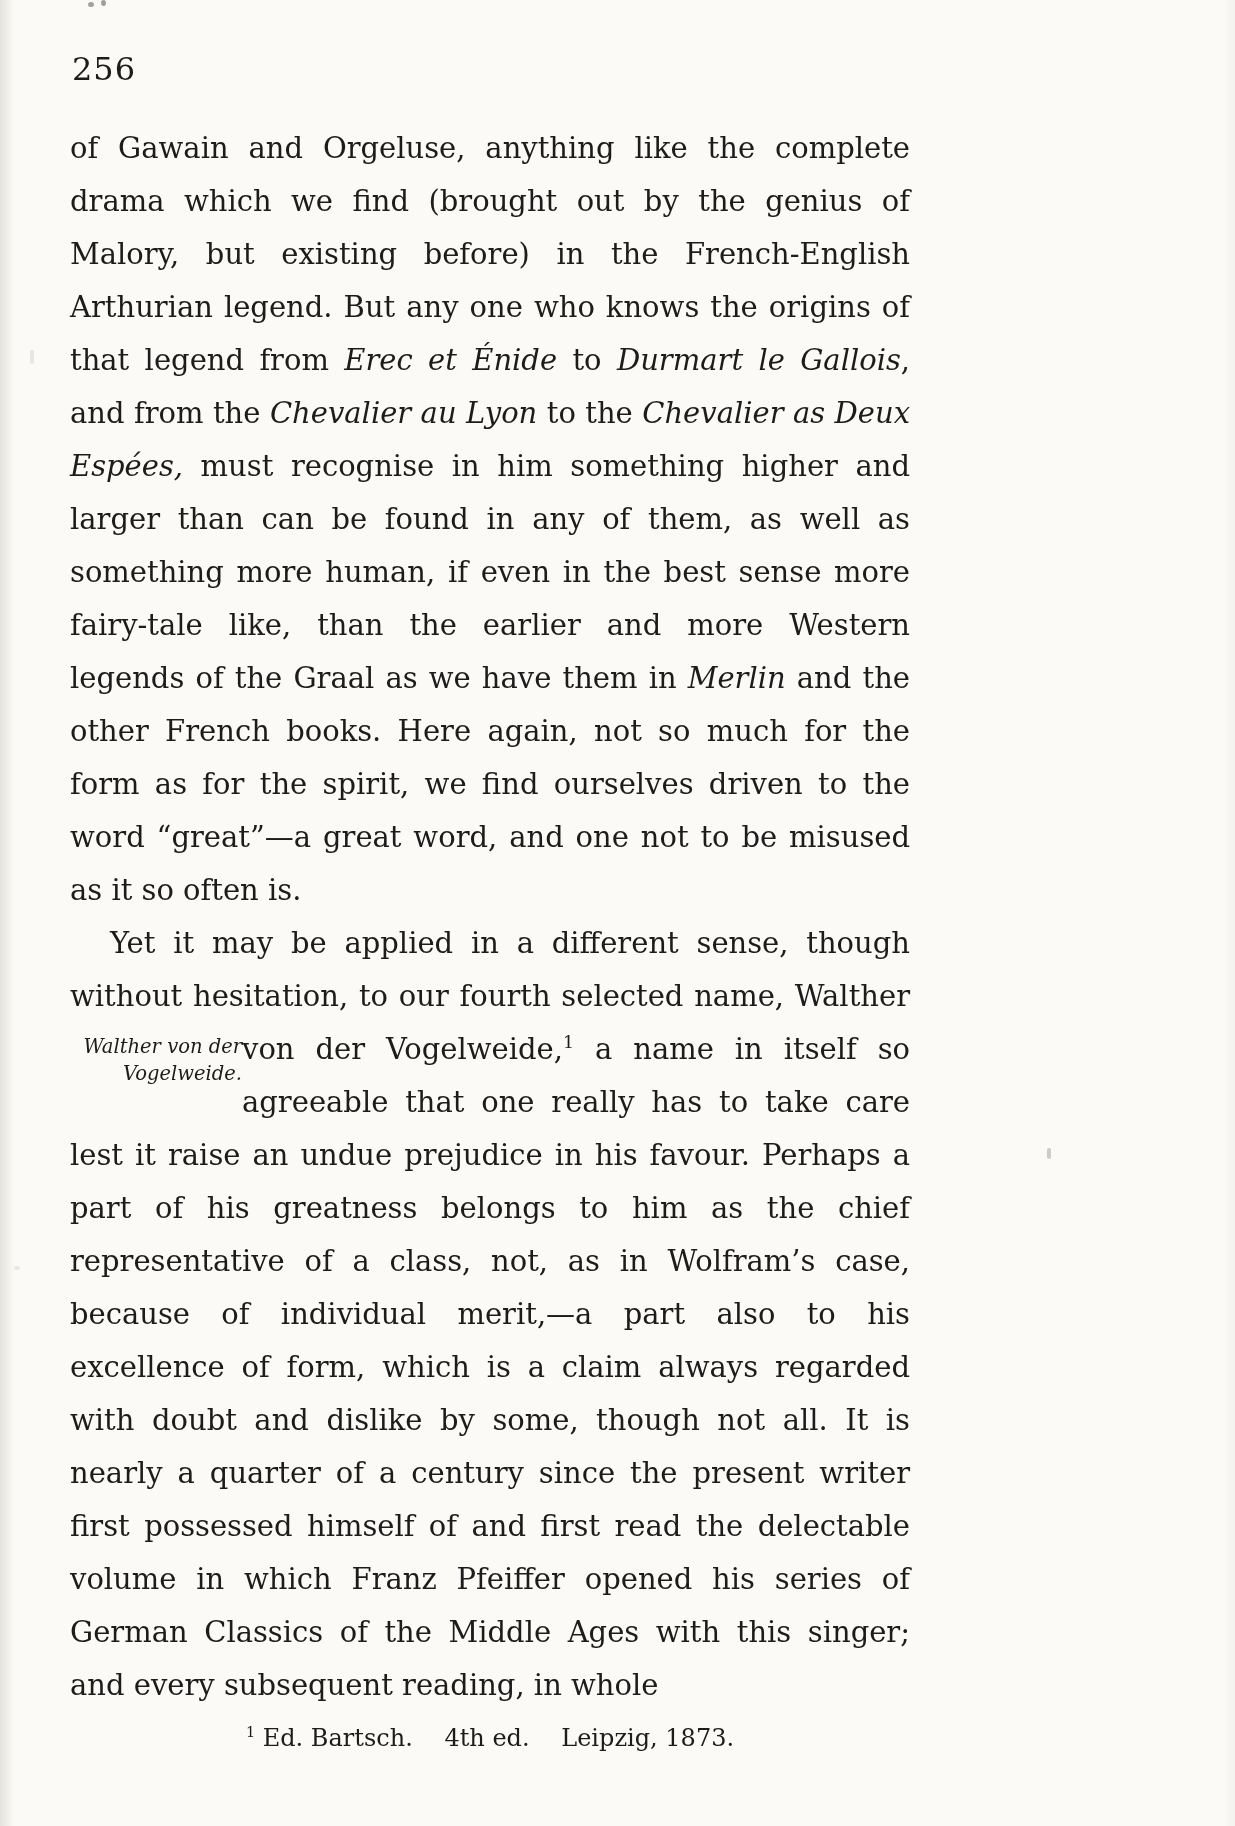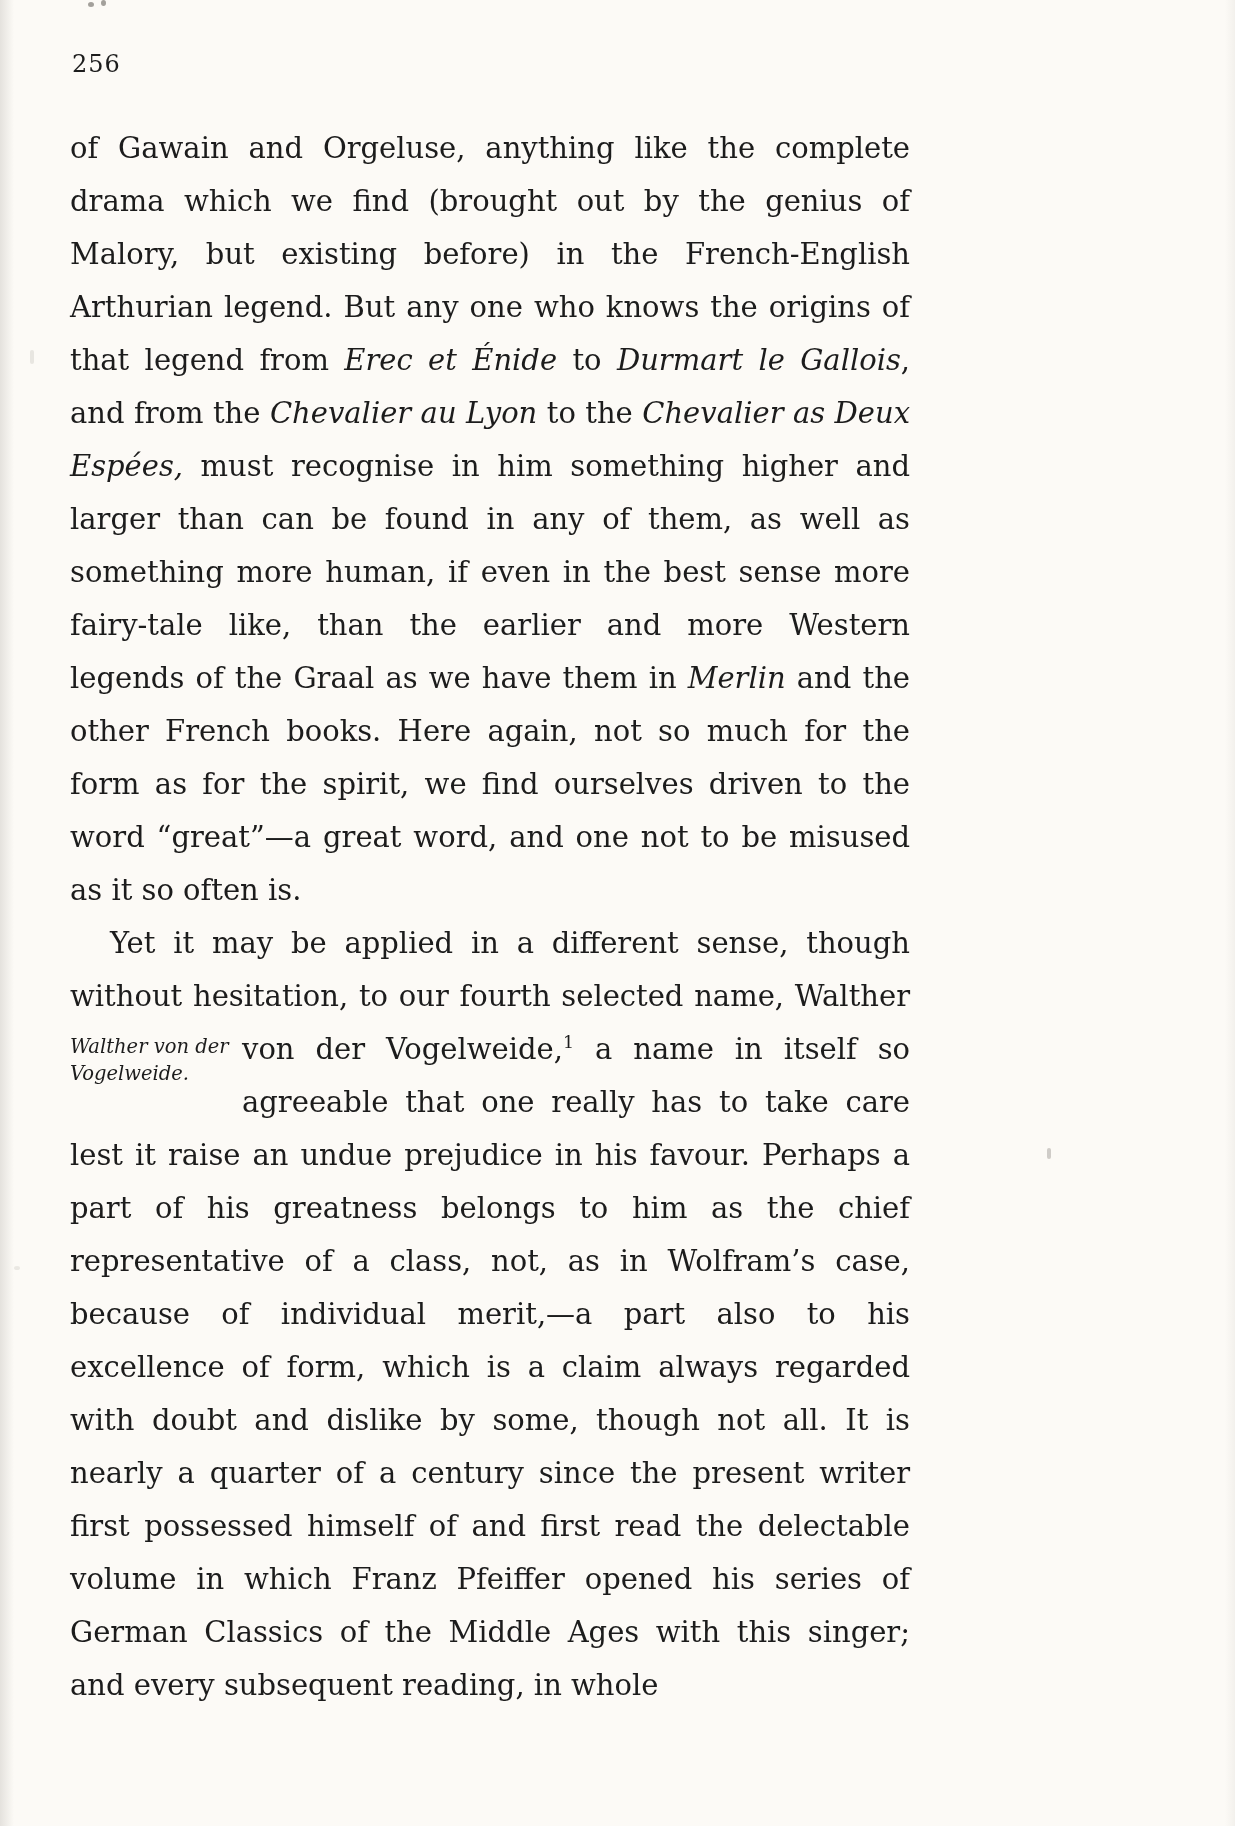--- a/index.html
+++ b/index.html
@@ -37,21 +37,21 @@
   .column {
     position: absolute;
     left: 70px;
     top: 48px;
     width: 840px;
   }
 
   .pagehead { position: relative; height: 40px; }
   .page-number {
     position: absolute; left: 2px; top: 2px;
-    font-size: 24px; letter-spacing: 1px;
+    font-size: 32px; letter-spacing: 1px;
   }
   .running-head {
     display: block; text-align: center;
     font-size: 26px; letter-spacing: 2px;
   }
 
   .body-text { margin-top: 34px; }
 
   p.para {
     margin: 0;
@@ -70,21 +70,21 @@
   }
 
   .sidenote {
     float: left;
     width: 172px;
     height: 102px;
     padding-top: 10px;
     font-size: 19.5px;
     line-height: 27px;
     font-style: italic;
-    text-align: left;
+    text-align: right;
     text-indent: 0;
   }
 
   .footnote {
     margin-top: 10px;
     text-align: center;
     font-size: 24px;
     line-height: 32px;
   }
 </style>
@@ -105,15 +105,16 @@
 
     <div class="pagehead">
       <span class="page-number">256</span>
     </div>
 
     <section class="body-text">
       <p class="para"><span>of Gawain and Orgeluse, anything like the complete drama which we find (brought out by the genius of Malory, but existing before) in the French-English Arthurian legend.  But any one who knows the origins of that legend from </span><em>Erec et Énide</em><span> to </span><em>Durmart le Gallois</em><span>, and from the </span><em>Chevalier au Lyon</em><span> to the </span><em>Chevalier as Deux Espées,</em><span> must recognise in him something higher and larger than can be found in any of them, as well as something more human, if even in the best sense more fairy-tale like, than the earlier and more Western legends of the Graal as we have them in </span><em>Merlin</em><span> and the other French books.  Here again, not so much for the form as for the spirit, we find ourselves driven to the word “great”—a great word, and one not to be misused as it so often is.</span></p>
       <p class="para indent"><span>Yet it may be applied in a different sense, though without hesitation, to our fourth selected name, </span><span class="sidenote">Walther von der Vogelweide.</span><span>Walther von der Vogelweide,</span><sup>1</sup><span> a name in itself so agreeable that one really has to take care lest it raise an undue prejudice in his favour.  Perhaps a part of his greatness belongs to him as the chief representative of a class, not, as in Wolfram’s case, because of individual merit,—a part also to his excellence of form, which is a claim always regarded with doubt and dislike by some, though not all.  It is nearly a quarter of a century since the present writer first possessed himself of and first read the delectable volume in which Franz Pfeiffer opened his series of German Classics of the Middle Ages with this singer; and every subsequent reading, in whole</span></p>
     </section>
 
+    <div class="footnote"><sup>1</sup><span> Ed. Bartsch.  4th ed.  Leipzig, 1873.</span></div>
 
   </div>
 </div>
 
 </body></html>

